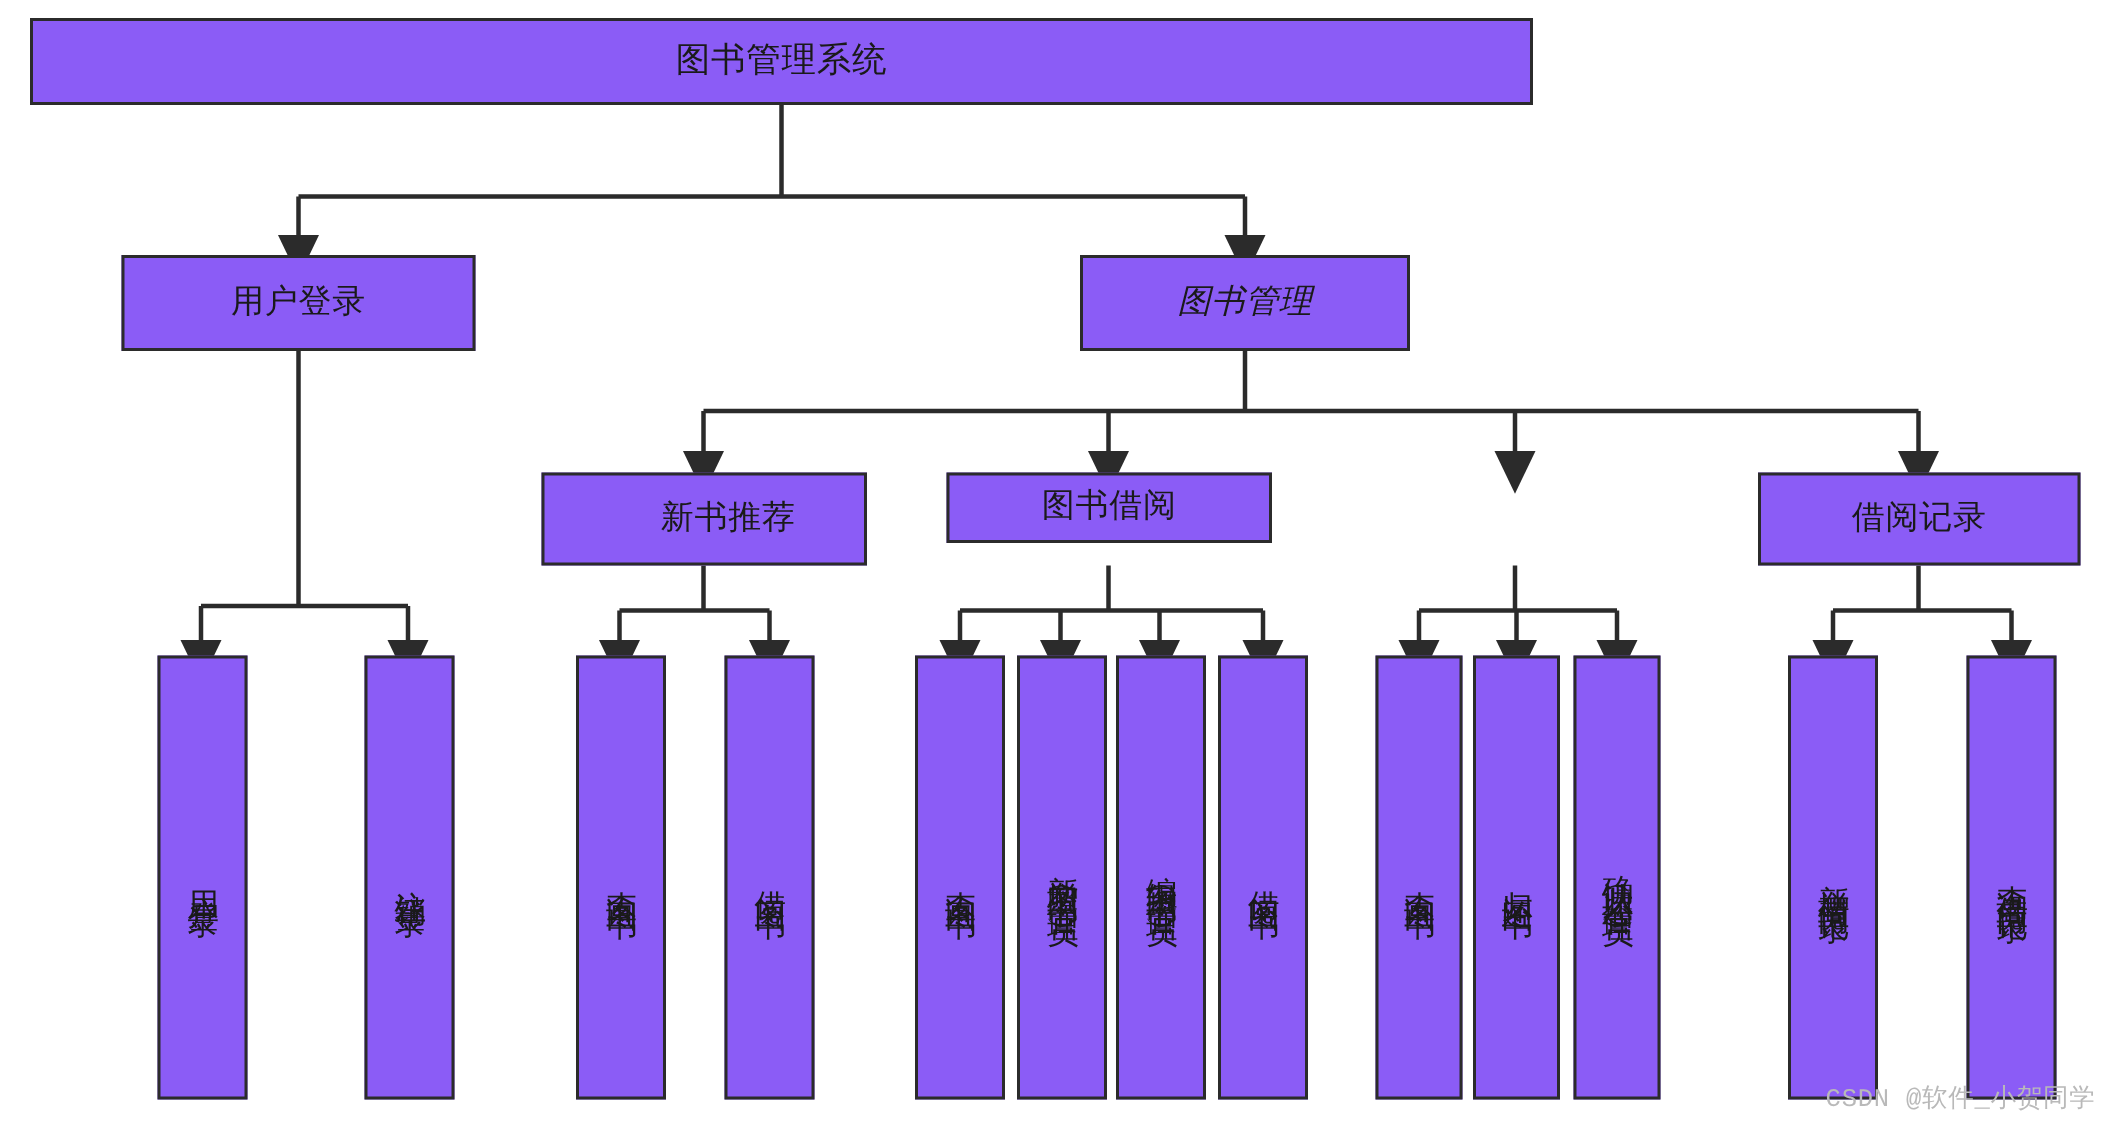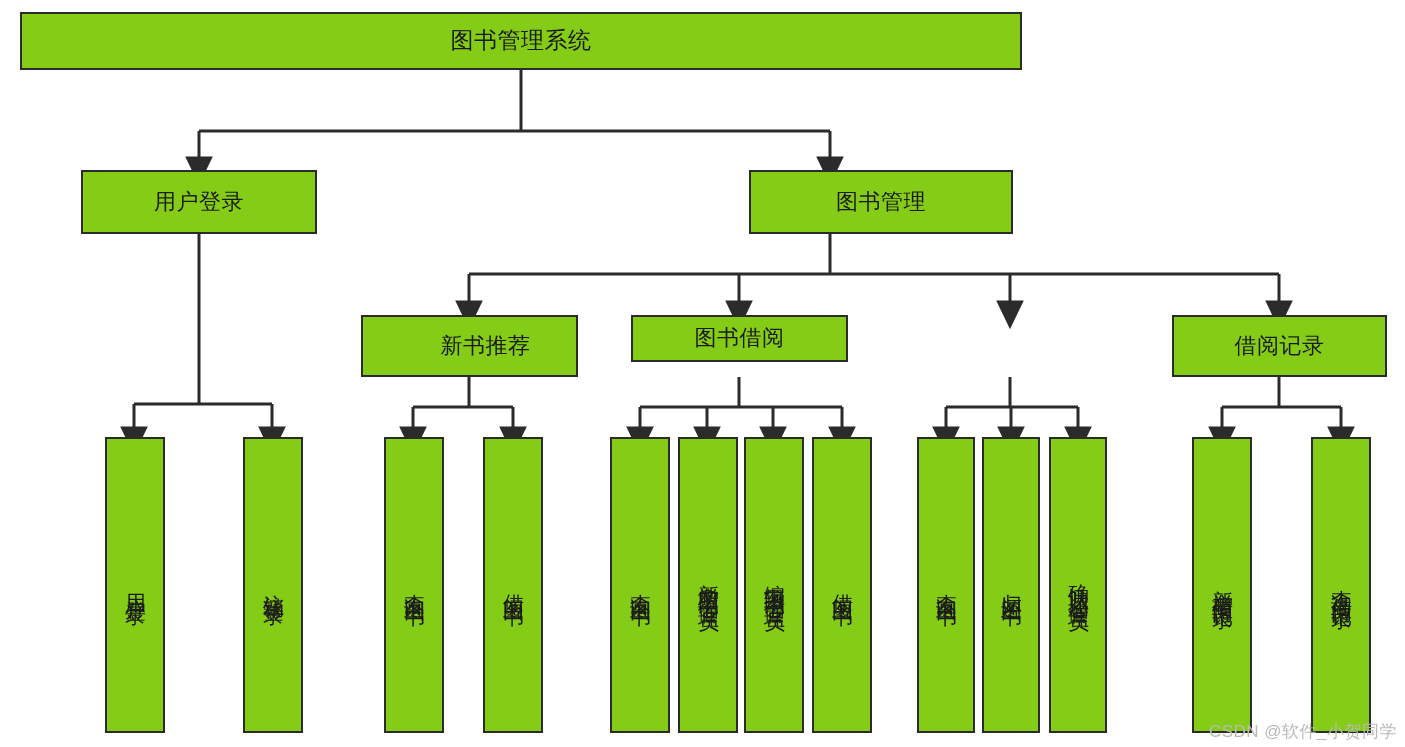--- a/index.html
+++ b/index.html
@@ -17,21 +17,21 @@
   
   #wires{
     position:absolute;left:0;top:0;
     width:1405px;height:747px;
     pointer-events:none;
   }
   
   .node{
     position:absolute;
     box-sizing:border-box;
-    background:#84cc16;
+    background:#8b5cf6;
     border:2px solid #2b2b2b;
     display:flex;
     align-items:center;
     justify-content:center;
     color:#1a1a1a;
   }
   .node .label{
     display:block;
     line-height:1.12;
     letter-spacing:0.5px;
@@ -58,21 +58,21 @@
     max-height:100%;
   }
   
   #watermark{
     position:absolute;
     right:8px;bottom:4px;
     font-size:17px;
     color:#b9b9b9;
     letter-spacing:0.5px;
     white-space:nowrap;
-    font-family:Liberation Sans, sans-serif;
+    font-family:Liberation Mono, monospace;
   }
 </style>
 </head>
 <body>
 
 <div id="canvas">
 
   <svg id="wires" viewBox="0 0 1405 747" xmlns="http://www.w3.org/2000/svg">
     <defs>
       <marker id="ah" markerWidth="11" markerHeight="11" refX="1.2" refY="4.6" orient="auto" markerUnits="strokeWidth">
@@ -123,21 +123,21 @@
     </g>
   </svg>
 
   <div class="node horiz root" style="left:20px;top:12px;width:1002px;height:58px;">
     <span class="label">图书管理系统</span>
   </div>
 
   <div class="node horiz" style="left:81px;top:170px;width:236px;height:64px;">
     <span class="label">用户登录</span>
   </div>
-  <div class="node horiz" style="left:749px;top:170px;width:264px;height:64px;">
+  <div class="node horiz" style="left:720px;top:170px;width:220px;height:64px;font-style:italic;">
     <span class="label">图书管理</span>
   </div>
 
   <div class="node horiz" style="left:361px;top:315px;width:217px;height:62px;padding-left:32px;">
     <span class="label">新书推荐</span>
   </div>
   <div class="node horiz" style="left:631px;top:315px;width:217px;height:47px;">
     <span class="label">图书借阅</span>
   </div>
   <div class="node horiz" style="left:1172px;top:315px;width:215px;height:62px;">

